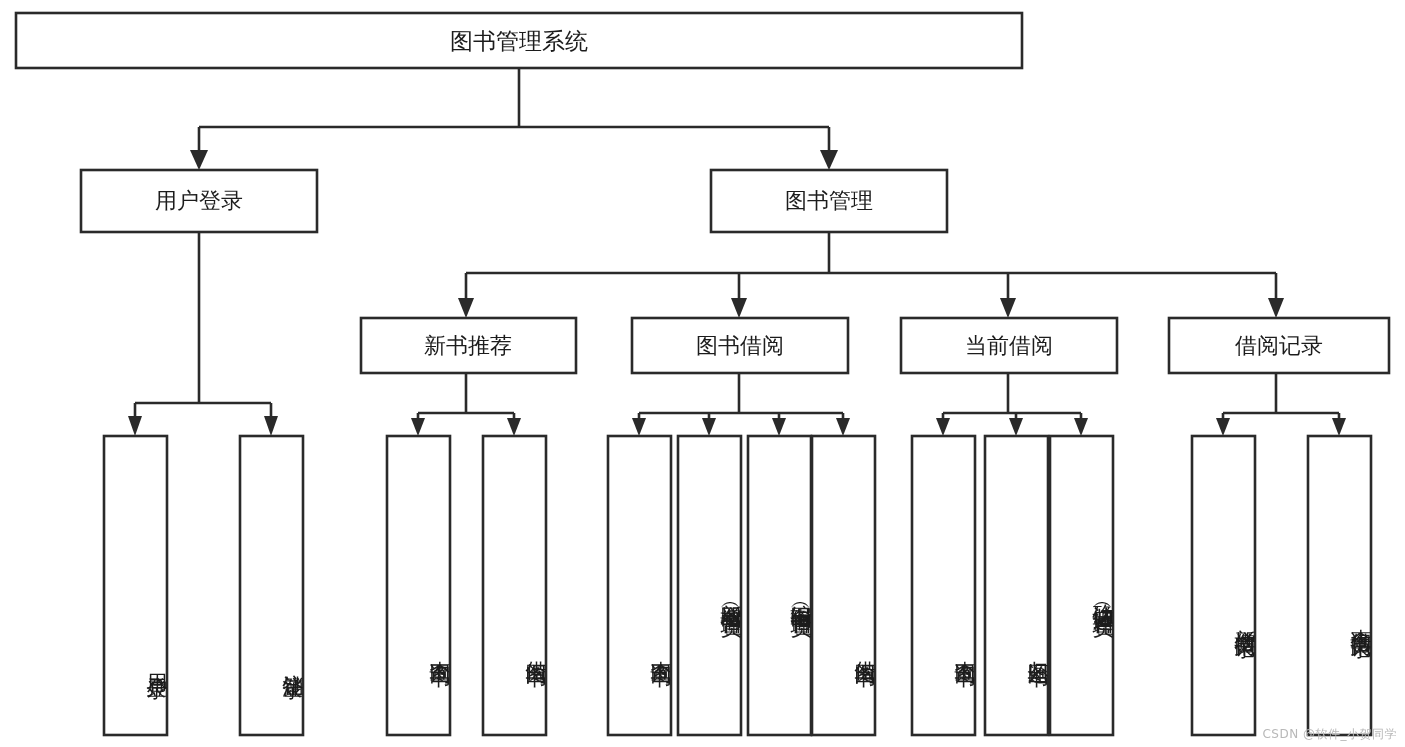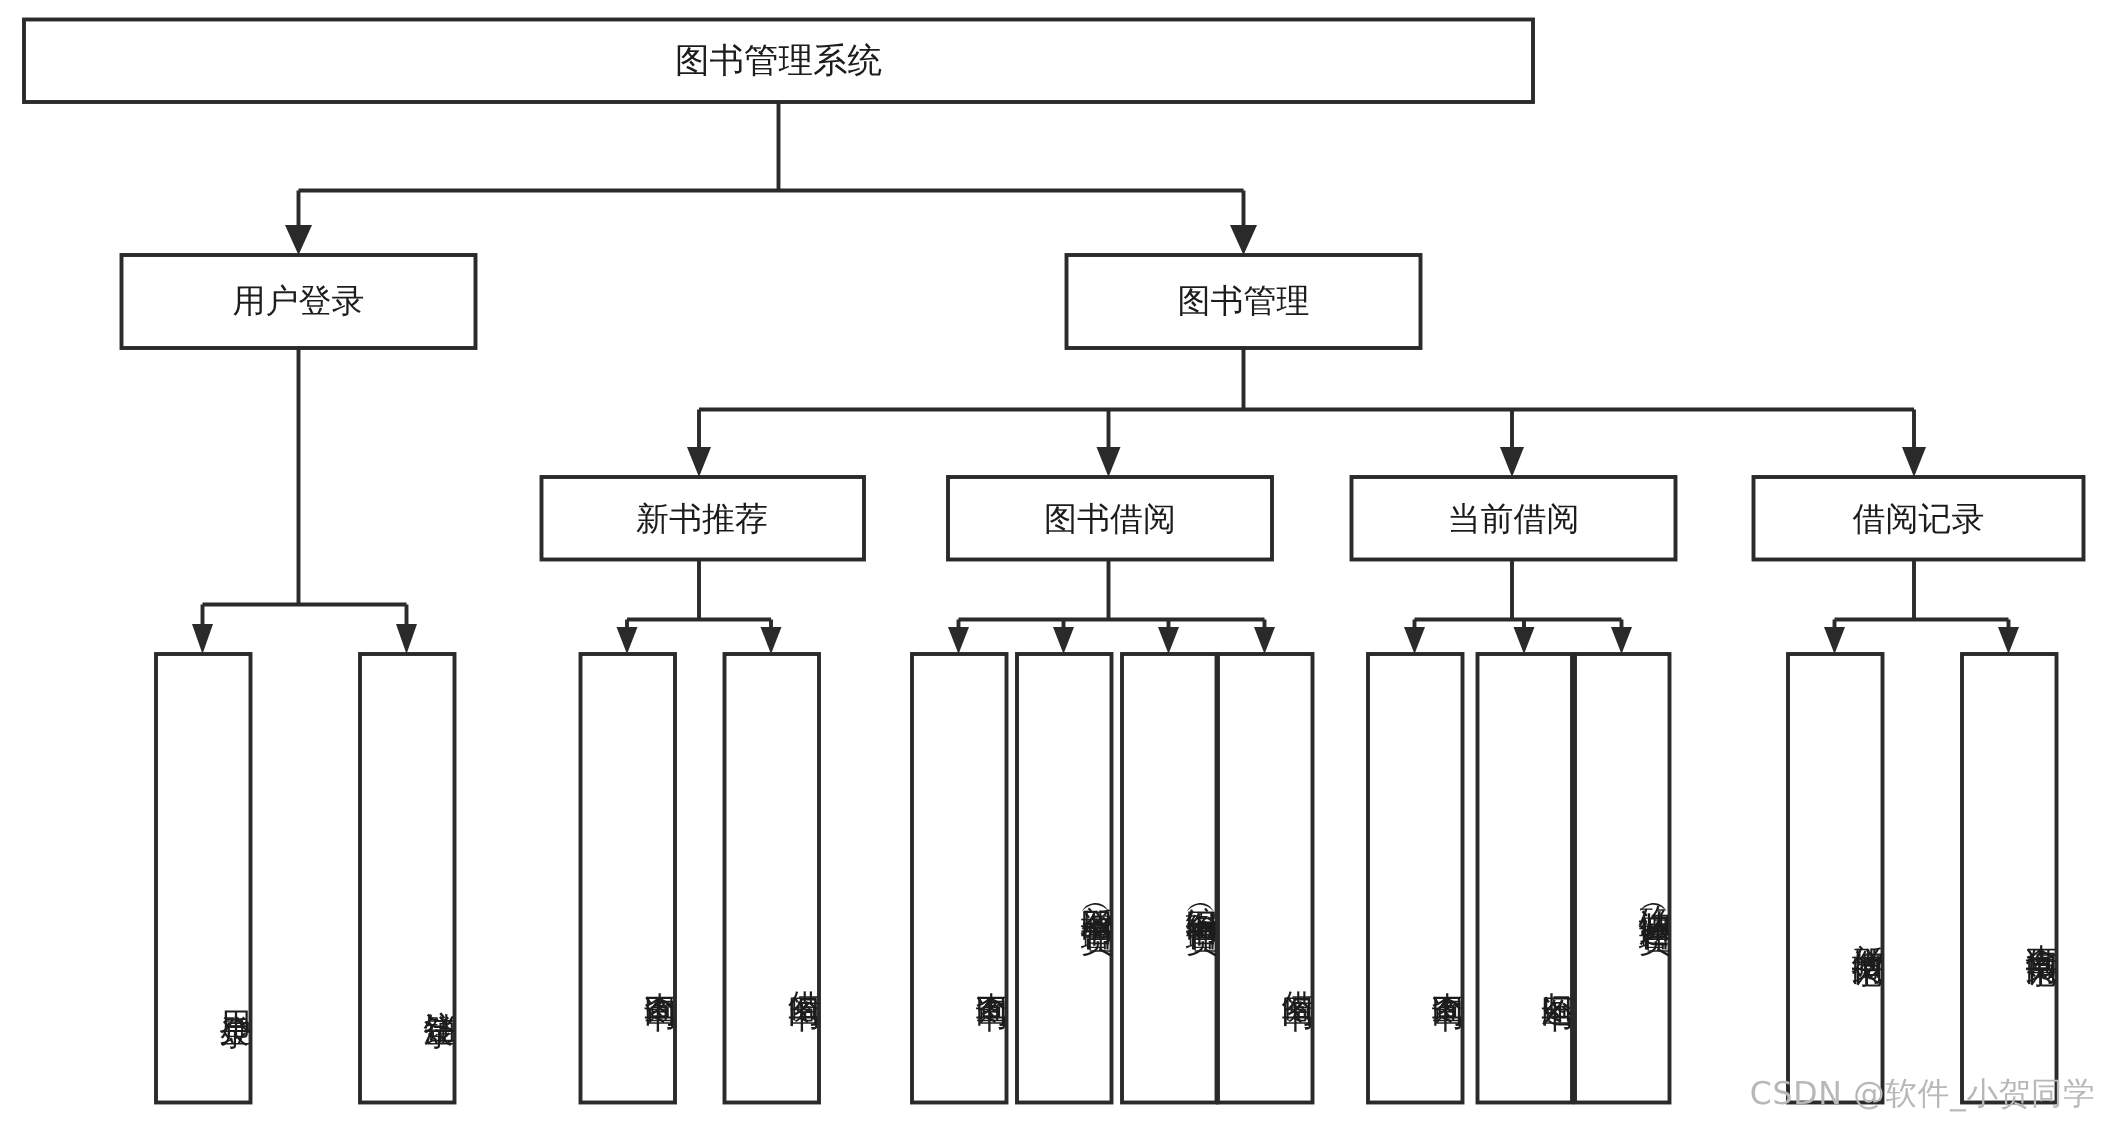--- a/index.html
+++ b/index.html
@@ -64,21 +64,21 @@
     display: flex;
     align-items: flex-start;
     justify-content: center;
     pointer-events: none;
   }
   #watermark {
     position: absolute;
     right: 8px;
     bottom: 4px;
     font-family: "DejaVu Sans", "Liberation Sans", sans-serif;
-    font-size: 21px;
+    font-size: 12px;
     color: #b8b8b8;
     letter-spacing: 0.5px;
     white-space: nowrap;
   }
 </style>
 </head>
 <body>
 
 <div id="diagram-root">
 

